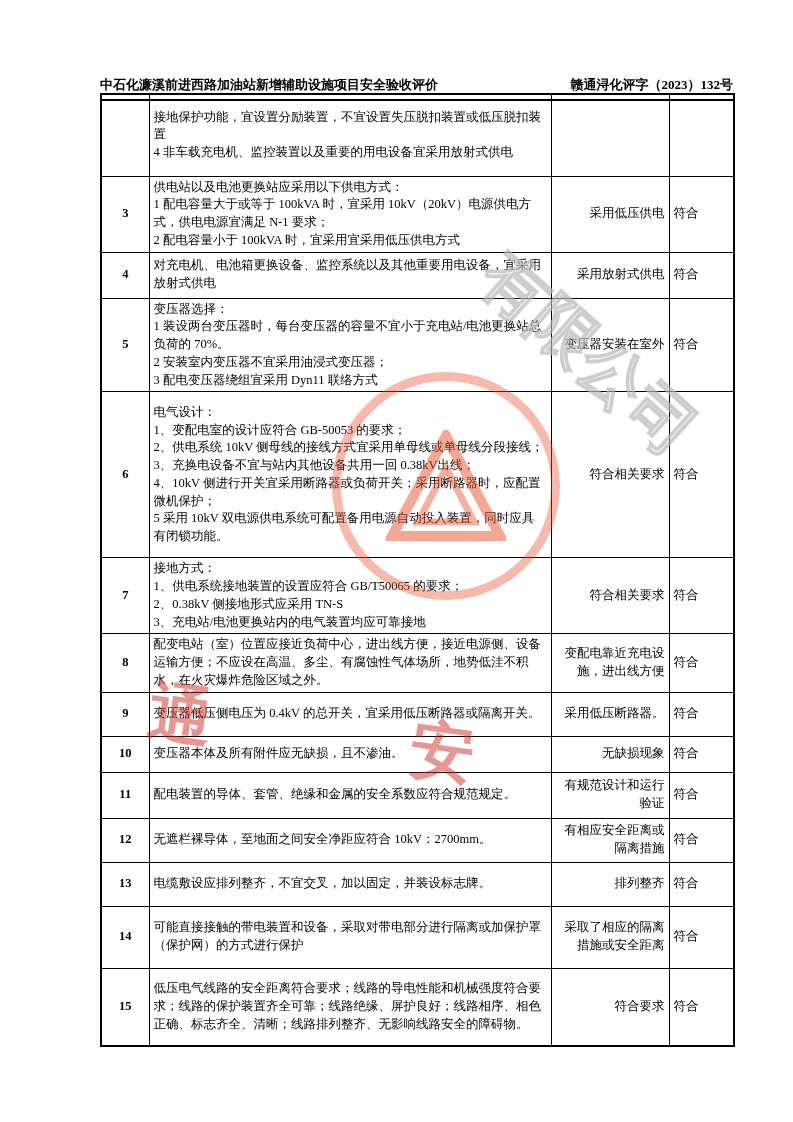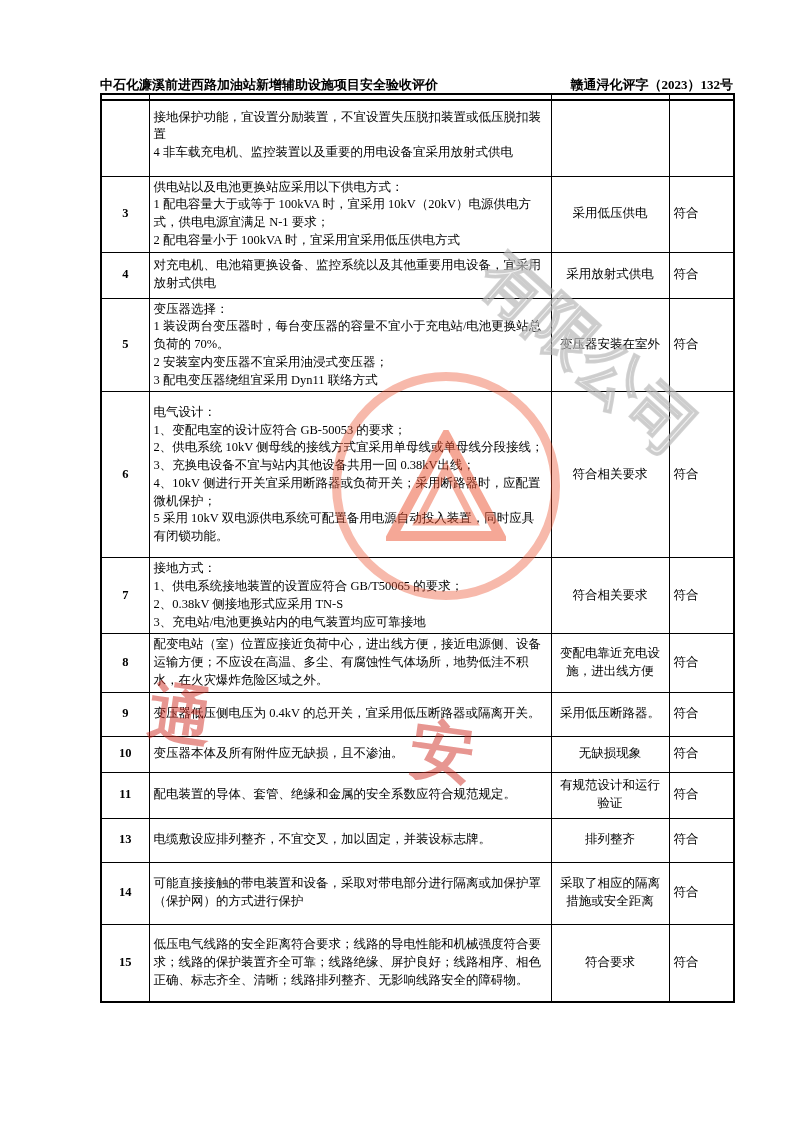--- a/index.html
+++ b/index.html
@@ -34,21 +34,21 @@
   table.eval td{
     border:1px solid #000;
     font-size:12.5px;
     line-height:1.42;
     vertical-align:middle;
     padding:2px 4px;
     word-break:break-all;
   }
   td.c-no{text-align:center;font-weight:bold;font-size:13px;}
   td.c-desc{text-align:left;padding:2px 6px;white-space:pre-wrap;}
-  td.c-result{text-align:center;}
+  td.c-result{text-align:right;}
   td.c-status{text-align:left;}
   
   .footer{
     position:absolute;left:0;top:1034px;width:100%;
     text-align:center;font-size:13px;
   }
   
   .watermark{position:absolute;pointer-events:none;user-select:none;}
   .wm-stamp{
     left:332px;top:372px;width:210px;height:210px;
@@ -163,20 +163,26 @@
             <td class="c-result">无缺损现象</td>
             <td class="c-status">符合</td>
           </tr>
           <tr style="height: 46px;">
             <td class="c-no">11</td>
             <td class="c-desc">配电装置的导体、套管、绝缘和金属的安全系数应符合规范规定。</td>
             <td class="c-result">有规范设计和运行验证</td>
             <td class="c-status">符合</td>
           </tr>
           <tr style="height: 44px;">
+            <td class="c-no">12</td>
+            <td class="c-desc">无遮栏裸导体，至地面之间安全净距应符合 10kV：2700mm。</td>
+            <td class="c-result">有相应安全距离或隔离措施</td>
+            <td class="c-status">符合</td>
+          </tr>
+          <tr style="height: 44px;">
             <td class="c-no">13</td>
             <td class="c-desc">电缆敷设应排列整齐，不宜交叉，加以固定，并装设标志牌。</td>
             <td class="c-result">排列整齐</td>
             <td class="c-status">符合</td>
           </tr>
           <tr style="height: 62px;">
             <td class="c-no">14</td>
             <td class="c-desc">可能直接接触的带电装置和设备，采取对带电部分进行隔离或加保护罩（保护网）的方式进行保护</td>
             <td class="c-result">采取了相应的隔离措施或安全距离</td>
             <td class="c-status">符合</td>

